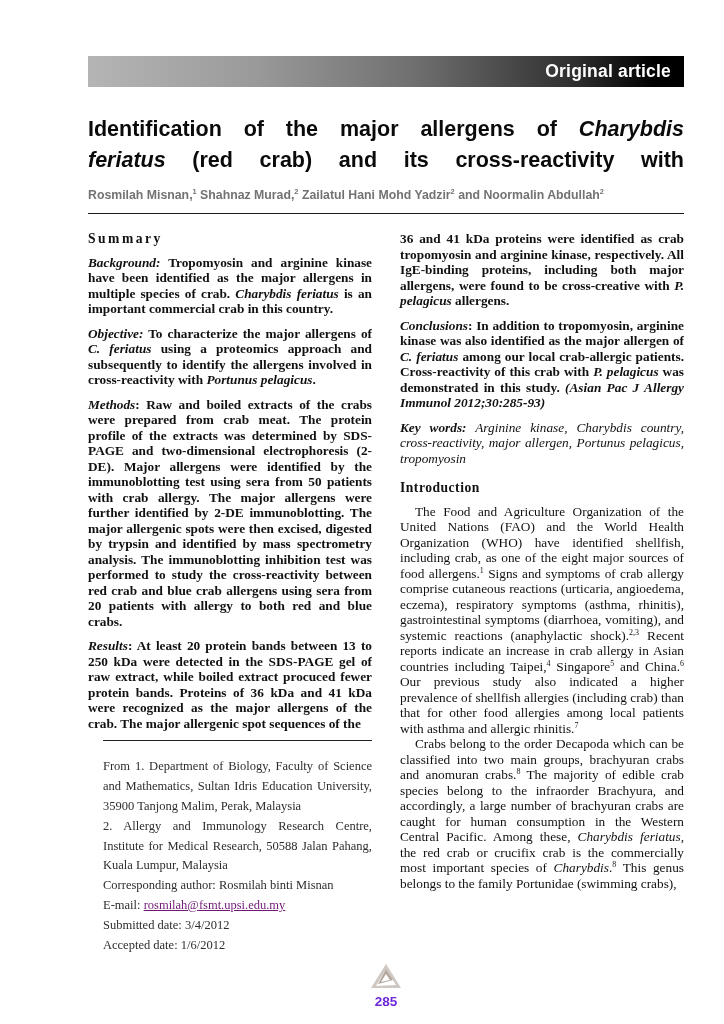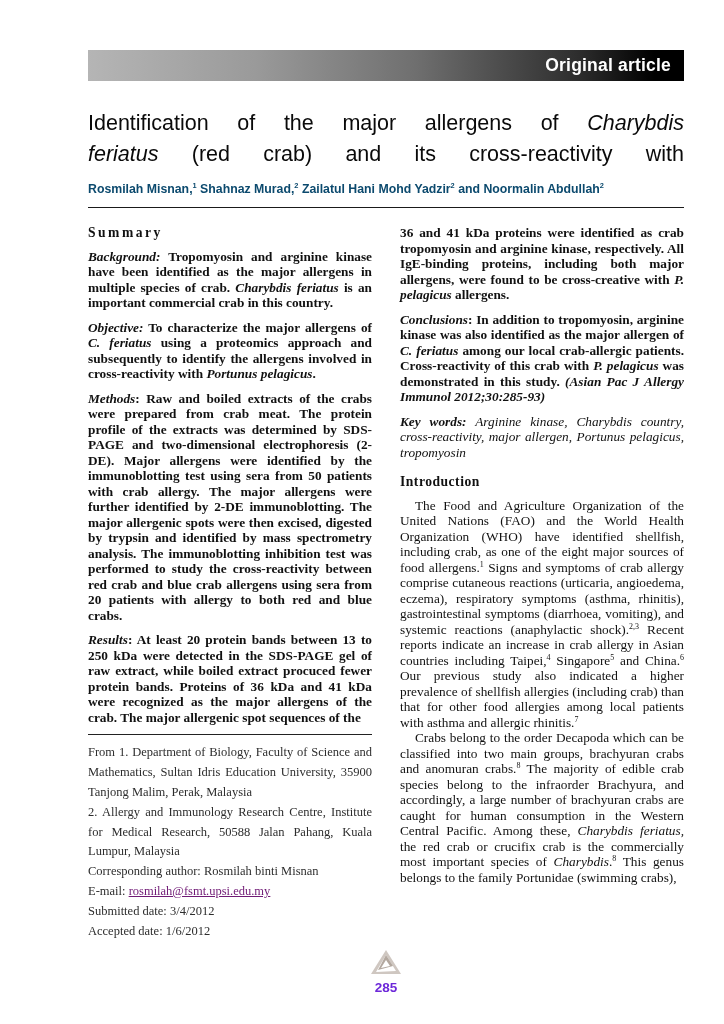--- a/index.html
+++ b/index.html
@@ -1,44 +1,44 @@
 <!DOCTYPE html>
 <html><head>
 <meta charset="utf-8">
 <style>
   html,body{margin:0;padding:0;background:#ffffff;}
   .page{position:relative;width:724px;height:1024px;background:#ffffff;overflow:hidden;
         font-family:"Liberation Serif",serif;color:#111;}
-  .content{position:absolute;left:88px;top:8px;width:596px;}
+  .content{position:absolute;left:88px;top:14px;width:596px;}
 
   .banner{margin-top:42px;height:31px;box-sizing:border-box;
           background:linear-gradient(90deg,#b5b5b5 0%,#9a9a9a 28%,#6f6f6f 55%,#2e2e2e 82%,#000 95%);
           display:flex;align-items:center;justify-content:flex-end;padding-right:13px;}
   .banner-label{color:#ffffff;font-family:"Liberation Sans",sans-serif;font-weight:bold;
                 font-size:17.5px;letter-spacing:.2px;}
 
-  .title{margin:27px 0 0 0;font-family:"Liberation Sans",sans-serif;font-weight:normal;
+  .title{margin:27px 0 0 0;font-family:"Liberation Sans",sans-serif;font-weight:bold;
          font-size:21.5px;line-height:31px;color:#0a0a0a;}
   .title-line{text-align:justify;}
   .title-line.just{text-align-last:justify;}
 
   .authors{margin-top:12px;font-family:"Liberation Sans",sans-serif;font-weight:bold;
-           font-size:12.3px;line-height:1.25;color:#0c4a6e;}
+           font-size:12.3px;line-height:1.25;color:#737373;}
 
   .rule{border:none;border-top:1.5px solid #1a1a1a;margin:10px 0 0 0;}
 
   .columns{display:flex;gap:28px;margin-top:17px;}
   .col{width:288px;font-size:13.3px;line-height:15.5px;text-align:justify;}
   .col p{margin:0 0 9px 0;}
 
   .summary-heading{margin:0 0 8px 0;font-size:13.6px;font-weight:bold;letter-spacing:2.5px;}
   .bold-para{font-weight:bold;}
 
-  .footnote{border-top:1.4px solid #222;margin-top:2px;padding-top:8px;
-            font-size:12.5px;line-height:19.8px;color:#2d2d2d;text-align:justify;}
+  .footnote{border-top:1.4px solid #222;margin-top:2px;padding-top:16px;
+            font-size:12.5px;line-height:19.8px;color:#2d2d2d;text-align:justify;margin-left:15px;}
   .footnote p{margin:0;}
   .email-link{color:#701a75;text-decoration:underline;cursor:pointer;}
 
   .intro-heading{margin:14px 0 8px 0;font-size:13.6px;font-weight:bold;letter-spacing:.5px;}
   .indent{text-indent:15px;margin:0 !important;}
   .keywords{font-style:italic;}
 
   .it{font-style:italic;}
   .bd{font-weight:bold;}
   sup{font-size:.6em;line-height:0;vertical-align:super;}

